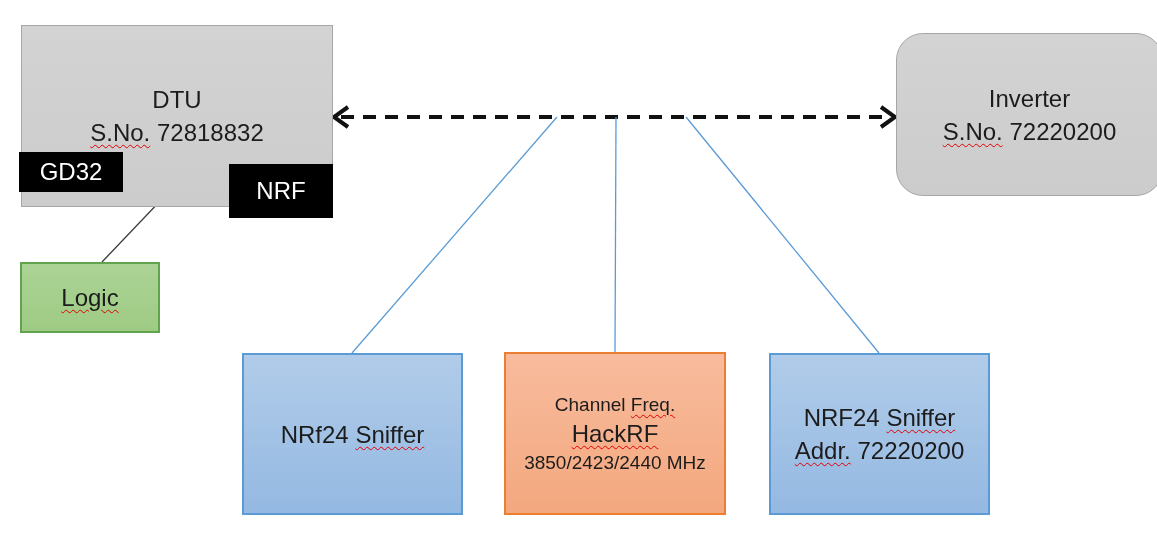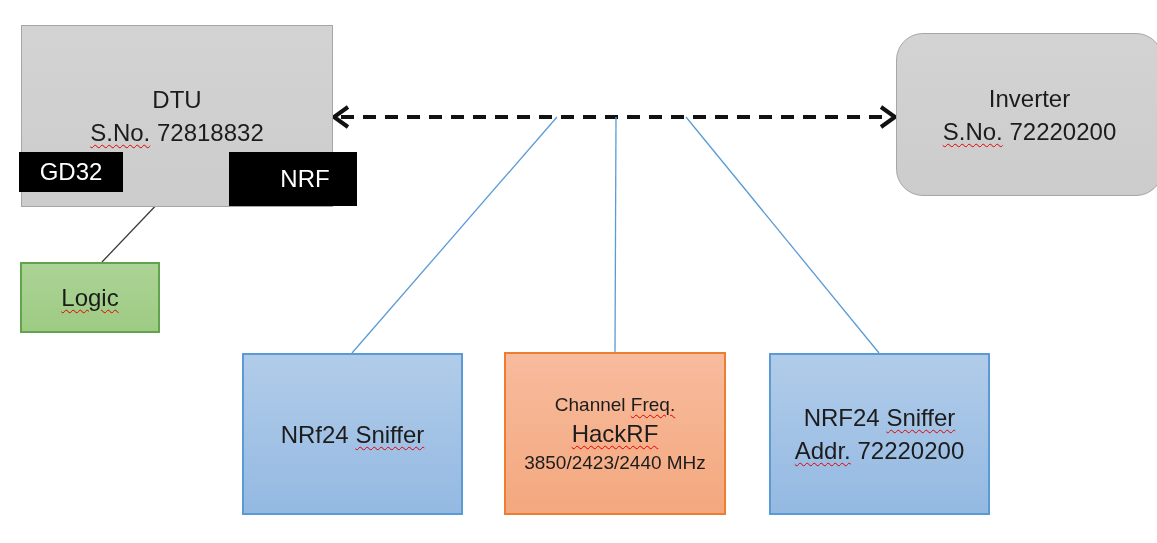--- a/index.html
+++ b/index.html
@@ -21,21 +21,21 @@
     border:1px solid #a6a6a6;
   }
   .dtu   { left:21px;  top:25px;  width:312px; height:182px; }
   .inv   { left:896px; top:33px;  width:267px; height:163px;border-radius:27px; }
   .chip {
     position:absolute; z-index:3; background:#000000; color:#ffffff;
     display:flex; align-items:center; justify-content:center;
     font-size:24px;
   }
   .gd32 { left:19px;  top:152px; width:104px; height:40px; }
-  .nrf  { left:229px; top:152px; width:104px; height:54px;padding-left:24px; }
+  .nrf  { left:229px; top:164px; width:104px; height:54px; }
   .logic {
     left:20px; top:262px; width:140px; height:71px;
     background:linear-gradient(180deg,#abd395,#9ecb84);
     border:2px solid #62a44e;
   }
   .blue {
     background:linear-gradient(180deg,#b1cce9,#94b9e2);
     border:2px solid #5b9bd5;
     text-align:right;
   }

